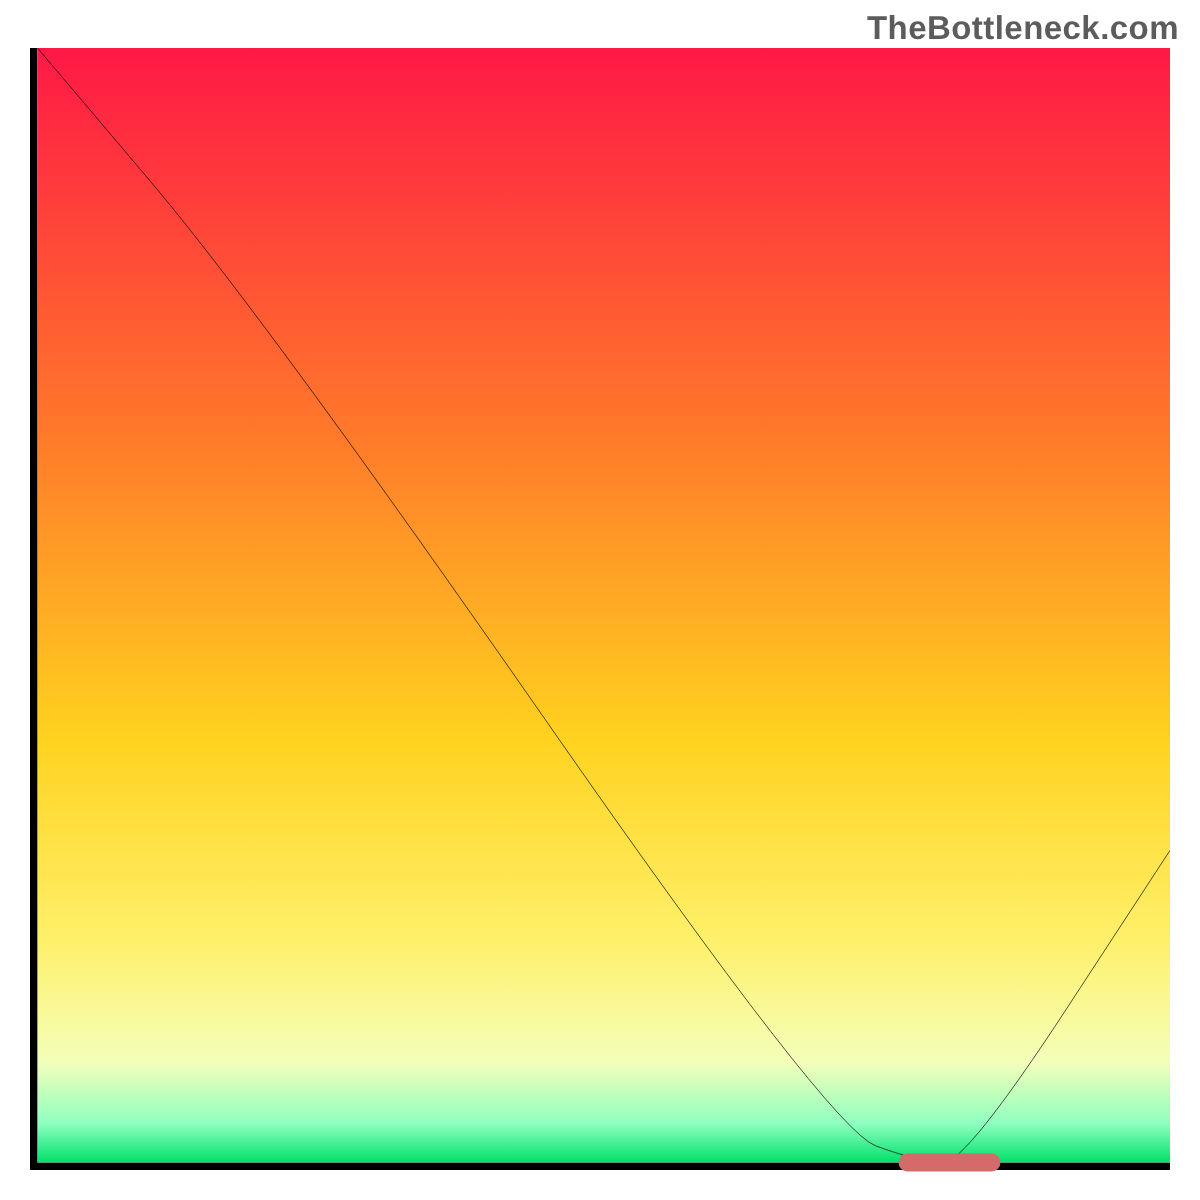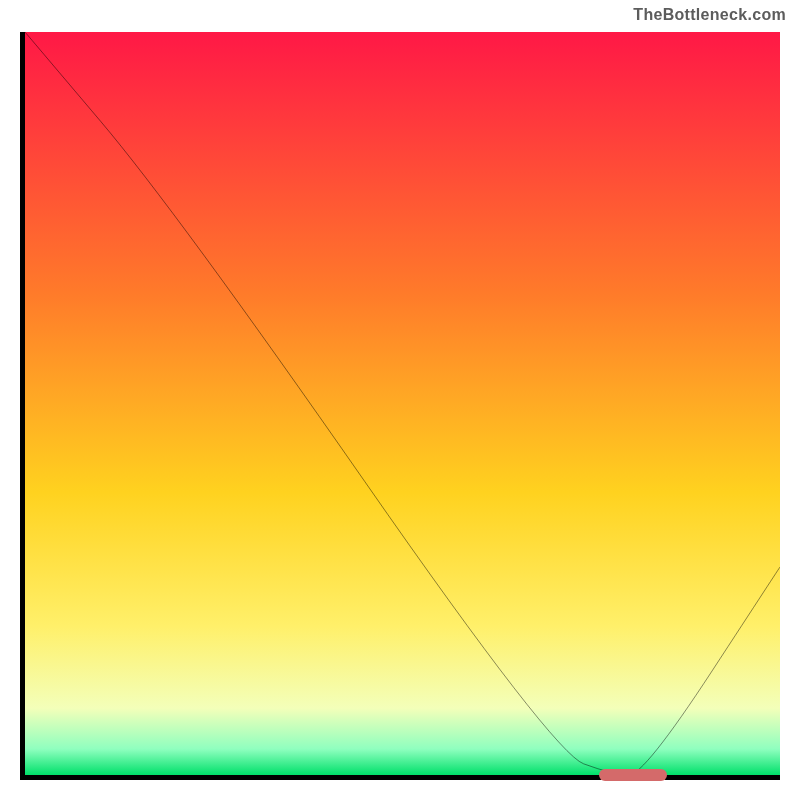--- a/index.html
+++ b/index.html
@@ -12,21 +12,21 @@
   }
   .chart-container {
     position: relative;
     width: 800px;
     height: 800px;
   }
   .watermark {
     position: absolute;
     top: 6px;
     right: 14px;
-    font-size: 16px;
+    font-size: 22px;
     font-weight: 600;
     color: #5c5c5c;
     letter-spacing: 0.3px;
     z-index: 10;
   }
   .plot-frame {
     position: absolute;
     left: 20px;
     top: 32px;
     width: 760px;

